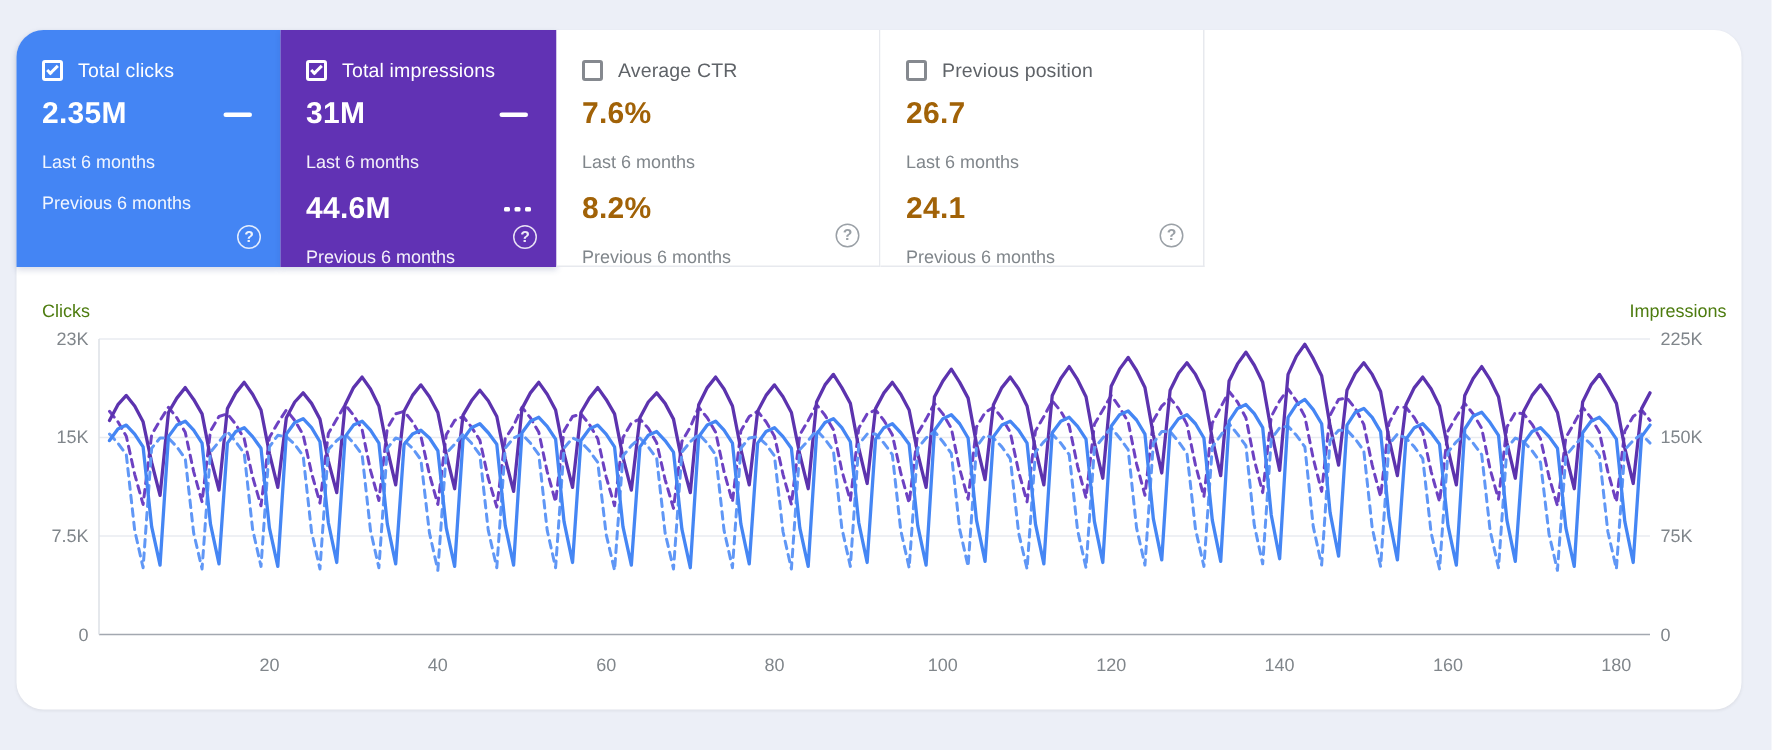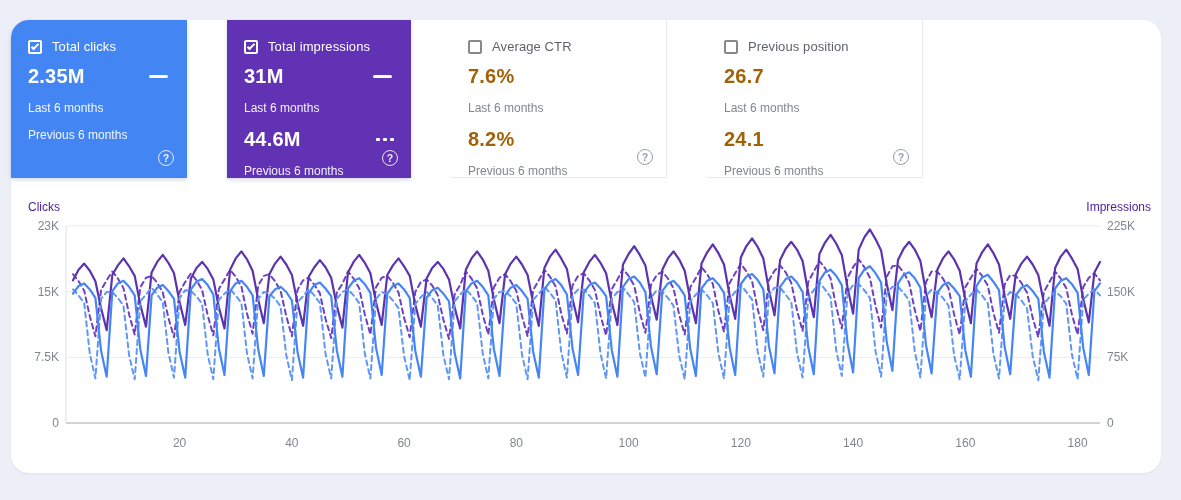--- a/index.html
+++ b/index.html
@@ -3,21 +3,21 @@
 <meta charset="utf-8">
 <style>
   * { box-sizing: border-box; margin: 0; padding: 0; }
   html,body { width:1181px; height:500px; overflow:hidden; }
   body { background:#eceff7; font-family:"Liberation Sans", sans-serif; }
   .panel {
     position:absolute; left:11px; top:20px; width:1150px; height:453px;
     background:#ffffff; border-radius:18px;
     box-shadow:0 1px 2px rgba(60,64,67,.08);
   }
-  .cards-row { display:flex; height:158px;gap:40px; }
+  .cards-row { display:flex; height:158px; }
   .card { position:relative; width:216px; height:158px; padding:19px 16px 0 17px; }
   .card.c0 { width:176px; border-top-left-radius:18px; background:#4485f4; box-shadow:0 2px 4px rgba(40,60,120,.18); }
   .card.c1 { width:184px; background:#6132b4; box-shadow:0 2px 4px rgba(40,60,120,.18); }
   .card.c2, .card.c3 { background:#fff; border-right:1px solid #e7e9ee; border-bottom:1px solid #e7e9ee; }
   .card-title-row { display:flex; align-items:center; gap:10px; }
   .card-title { font-size:13px; font-weight:500; letter-spacing:.1px; }
   .c0 .card-title, .c1 .card-title { color:#ffffff; }
   .c2 .card-title, .c3 .card-title { color:#5f6368; }
   .cbx { width:14px; height:14px; border-radius:2px; flex:0 0 14px; position:relative; cursor:pointer; }
   .cbx.checked { border:2px solid #ffffff; }
@@ -36,21 +36,21 @@
   .c2 .period, .c3 .period { color:#80868b; }
   .dash-solid { width:19px; height:3px; border-radius:2px; background:#fff; margin-right:3px; }
   .dash-dotted { display:flex; gap:3px; margin-right:1px; }
   .dash-dotted i { width:4px; height:3px; border-radius:1px; background:#fff; display:block; }
   .help { position:absolute; right:13px; bottom:12px; width:16px; height:16px; border-radius:50%;
     font-size:10.5px; font-weight:700; display:flex; align-items:center; justify-content:center; cursor:pointer; }
   .c0 .help, .c1 .help { border:1.5px solid rgba(255,255,255,.85); color:rgba(255,255,255,.9); }
   .c2 .help, .c3 .help { border:1.5px solid #9aa0a6; color:#9aa0a6; }
   .chart-block { position:absolute; left:0; top:158px; width:1150px; }
   .axis-headers { display:flex; justify-content:space-between; margin-top:22px; padding:0 10px 0 17px;
-    font-size:12px; color:#4c1d95; height:14px; line-height:14px; }
+    font-size:12px; color:#4d7c0f; height:14px; line-height:14px; }
   #chart-svg { display:block; margin-top:0px; }
 </style>
 </head>
 <body>
 
 <div class="panel">
 
   <div class="cards-row">
 
     <div class="card c0">

